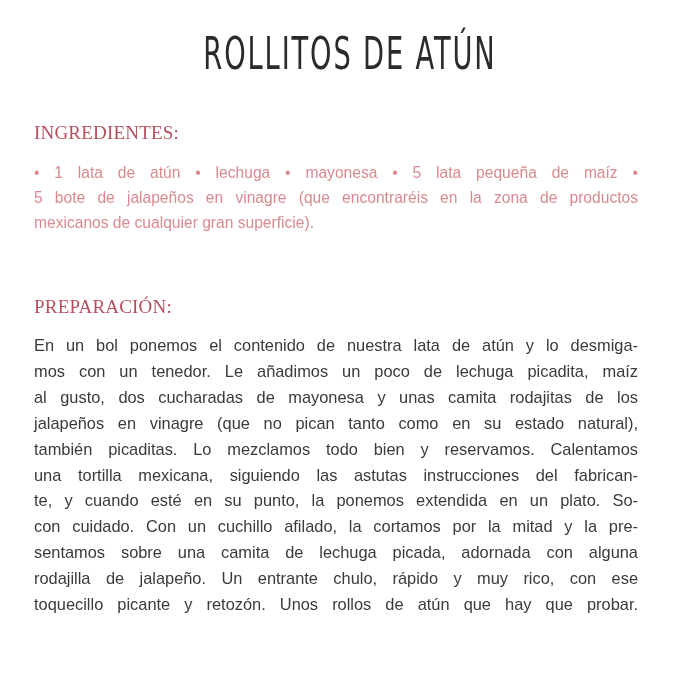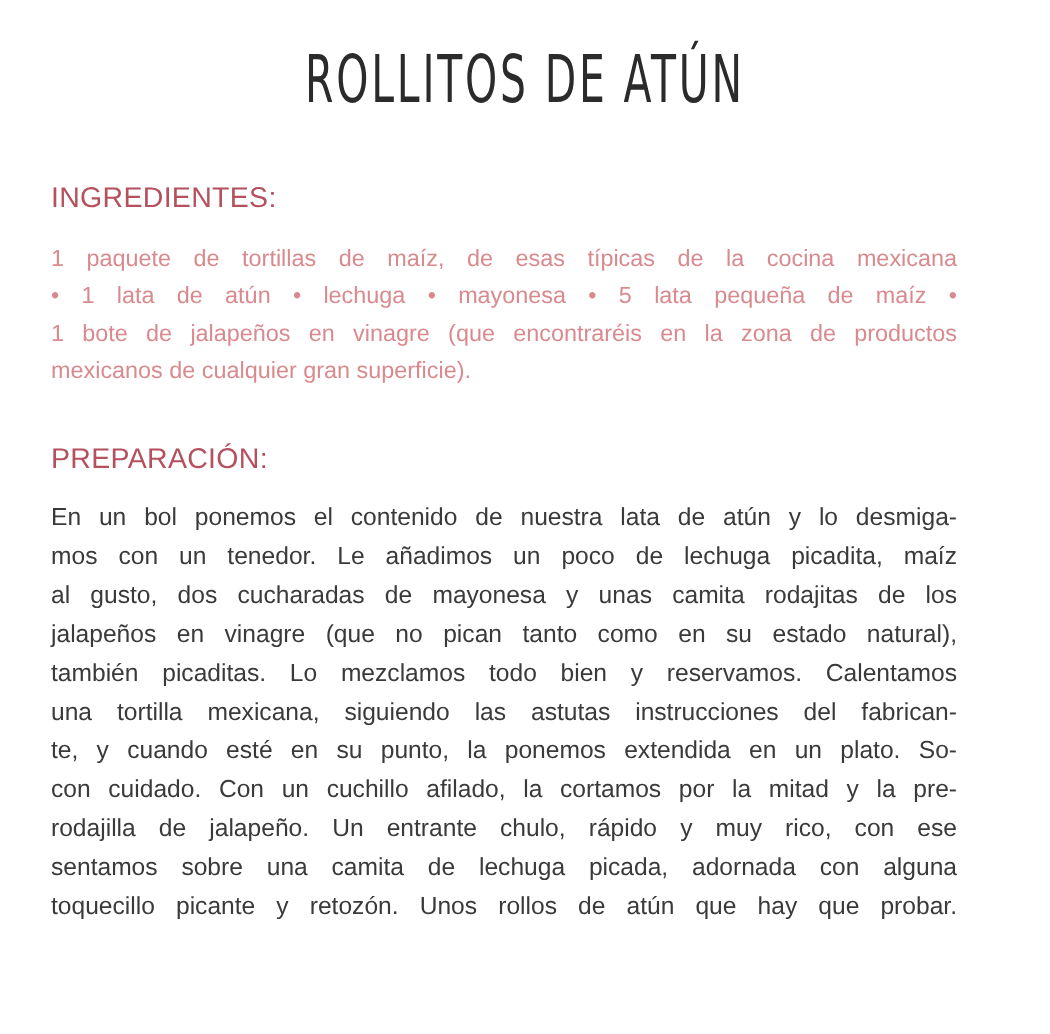--- a/index.html
+++ b/index.html
@@ -12,21 +12,21 @@
       position: absolute; left: 0; width: 700px; top: 28px;
       text-align: center;
       font-family: "DejaVu Sans", sans-serif;
       font-size: 44px; letter-spacing: 3px;
       color: #2b2b2b;
       transform: scaleX(0.62); transform-origin: center;
       font-weight: normal;
     }
     .h {
       position: absolute; left: 34px;
-      font-family: Liberation Sans, sans-serif;
+      font-family: Liberation Serif, serif;
       font-size: 19px; color: #b5505e;
       letter-spacing: 0.2px;
       text-align: center;
     }
     .ing {
       position: absolute; left: 34px; width: 604px; top: 160px;
       font-family: "Liberation Sans", sans-serif;
       font-size: 15.6px; line-height: 25px;
       color: #d98a8f;
       text-align: justify;
@@ -42,33 +42,32 @@
     .prep .line { display: block; text-align: justify; text-align-last: justify; white-space: nowrap; }
   </style>
 </head>
 <body>
 
 <div class="page">
   <div class="title">ROLLITOS DE ATÚN</div>
 
   <div class="h" style="top:122px;">INGREDIENTES:</div>
   <div class="ing">
-    <span class="line">1 paquete de tortillas de maíz, de esas típicas de la cocina mexicana</span>
     <span class="line">• 1 lata de atún • lechuga • mayonesa • 5 lata pequeña de maíz •</span>
-    <span class="line">1 bote de jalapeños en vinagre (que encontraréis en la zona de productos</span>
+    <span class="line">5 bote de jalapeños en vinagre (que encontraréis en la zona de productos</span>
     <span class="line last">mexicanos de cualquier gran superficie).</span>
   </div>
 
   <div class="h" style="top:296px;">PREPARACIÓN:</div>
   <div class="prep">
     <span class="line">En un bol ponemos el contenido de nuestra lata de atún y lo desmiga-</span>
     <span class="line">mos con un tenedor. Le añadimos un poco de lechuga picadita, maíz</span>
     <span class="line">al gusto, dos cucharadas de mayonesa y unas camita rodajitas de los</span>
     <span class="line">jalapeños en vinagre (que no pican tanto como en su estado natural),</span>
     <span class="line">también picaditas. Lo mezclamos todo bien y reservamos. Calentamos</span>
     <span class="line">una tortilla mexicana, siguiendo las astutas instrucciones del fabrican-</span>
     <span class="line">te, y cuando esté en su punto, la ponemos extendida en un plato. So-</span>
     <span class="line">con cuidado. Con un cuchillo afilado, la cortamos por la mitad y la pre-</span>
+    <span class="line">sentamos sobre una camita de lechuga picada, adornada con alguna</span>
     <span class="line">rodajilla de jalapeño. Un entrante chulo, rápido y muy rico, con ese</span>
-    <span class="line">sentamos sobre una camita de lechuga picada, adornada con alguna</span>
     <span class="line">toquecillo picante y retozón. Unos rollos de atún que hay que probar.</span>
   </div>
 </div>
 
 </body></html>

